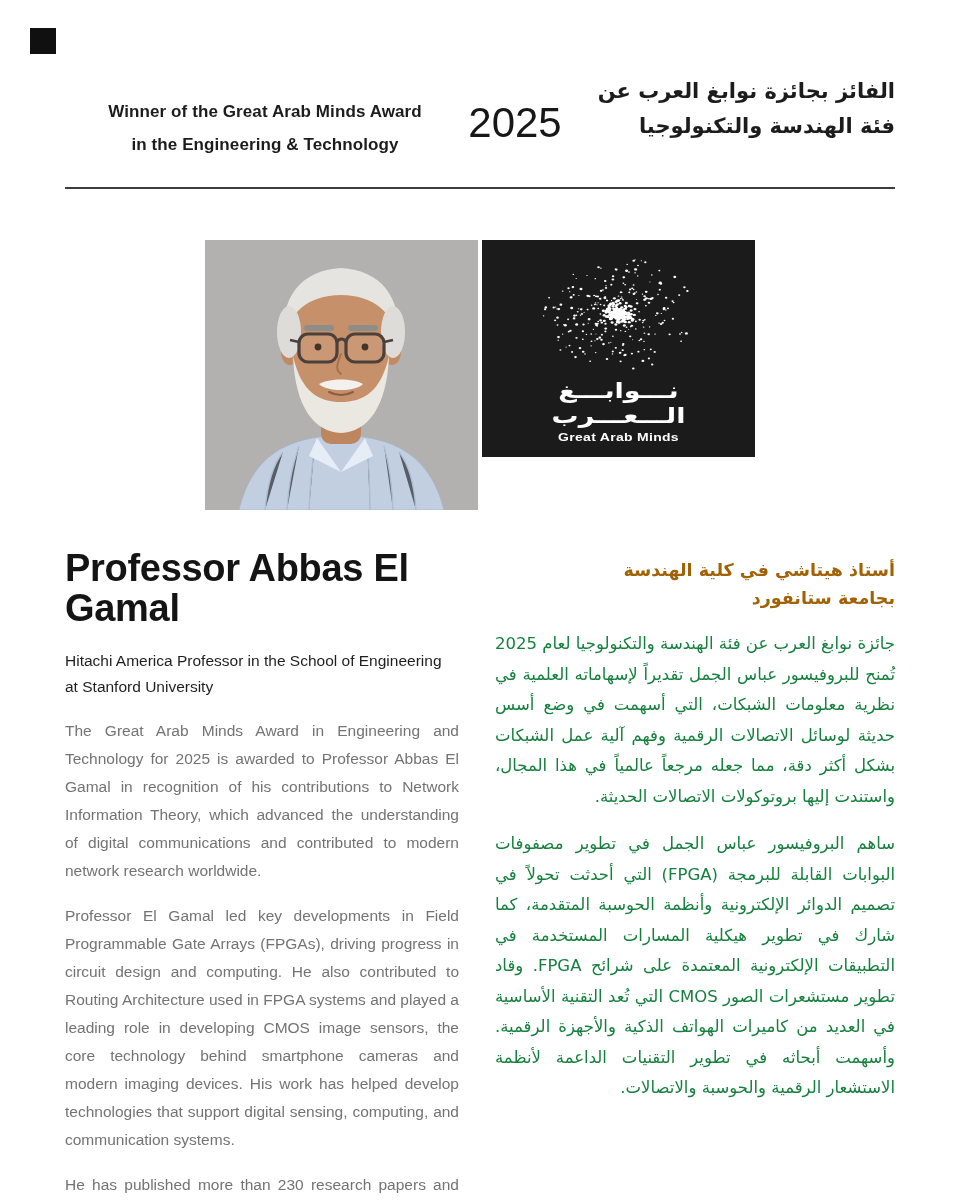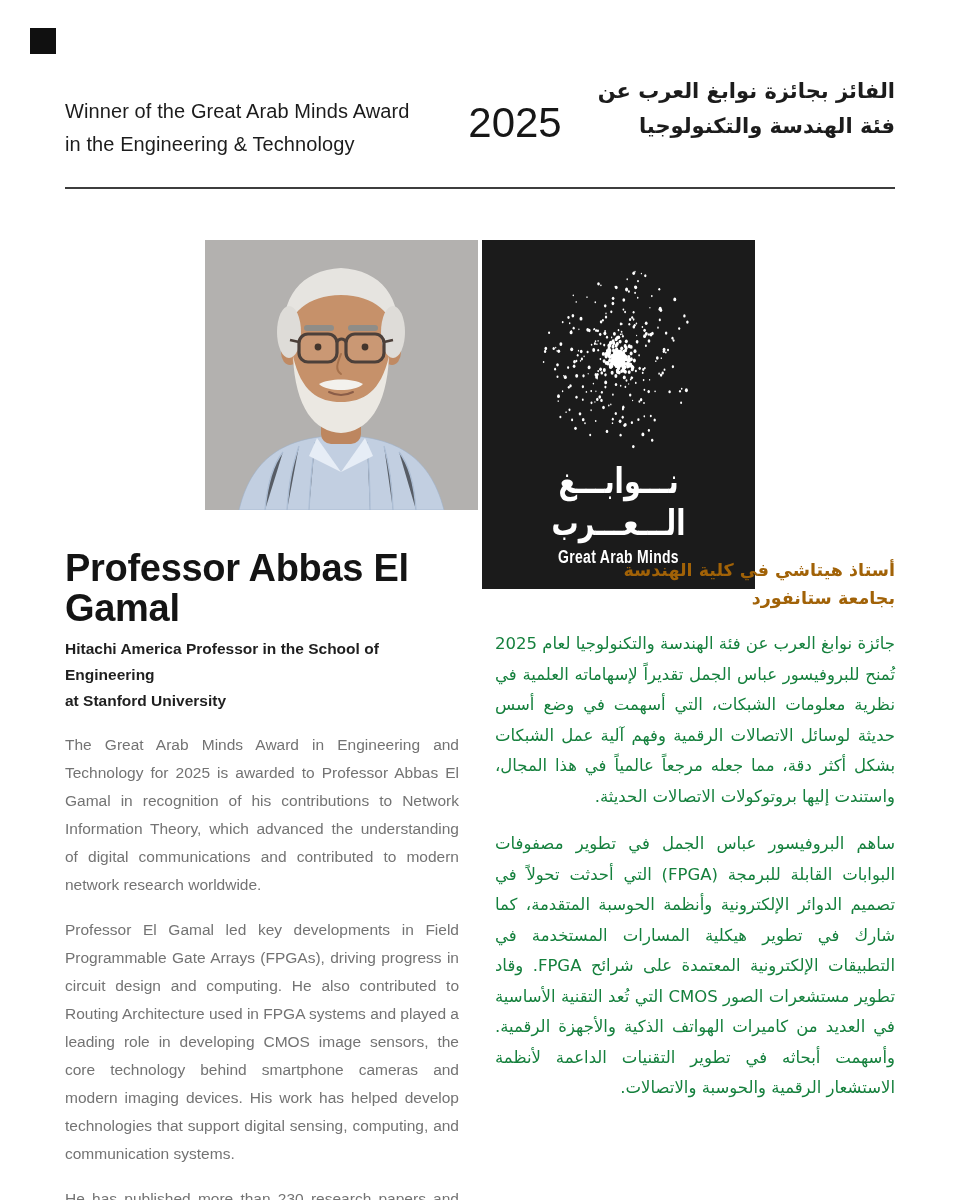--- a/index.html
+++ b/index.html
@@ -4,45 +4,45 @@
 <style>
   html,body{margin:0;padding:0;background:#ffffff;}
   .page{
     position:relative;width:960px;height:1200px;background:#ffffff;overflow:hidden;
     font-family:"Liberation Sans",sans-serif;color:#222;
   }
   .corner-mark{position:absolute;left:30px;top:28px;width:26px;height:26px;background:#101010;}
   
   .title-en{
     position:absolute;left:65px;top:95px;width:400px;
-    font-size:20px;line-height:33px;font-weight:normal;color:#1c1c1c;letter-spacing:.1px;
+    font-size:17px;line-height:33px;font-weight:bold;color:#1c1c1c;letter-spacing:.1px;text-align:center;
   }
   .year{
     position:absolute;left:453px;top:98px;width:124px;text-align:center;
     font-size:42px;line-height:50px;font-weight:normal;color:#171717;
   }
   .title-ar{
     position:absolute;right:65px;top:74px;width:340px;direction:rtl;text-align:right;
     font-family:"DejaVu Sans",sans-serif;font-size:21px;line-height:35px;font-weight:bold;color:#1c1c1c;
   }
   .divider{position:absolute;left:65px;top:187px;width:830px;border-top:2px solid #3d3d3d;}
   
   .photo{position:absolute;left:205px;top:240px;width:273px;height:270px;overflow:hidden;}
   .photo svg{display:block;width:100%;height:100%;}
-  .logo-tile{position:absolute;left:482px;top:240px;width:273px;height:349px;background:#15803d;}
+  .logo-tile{position:absolute;left:482px;top:240px;width:273px;height:217px;background:#15803d;}
   .logo-tile svg{display:block;width:100%;height:100%;}
   .logo-ar{font-family:"DejaVu Sans",sans-serif;font-weight:bold;}
   
   .col-en{position:absolute;left:65px;top:548px;width:394px;}
   .col-ar{
     position:absolute;left:495px;top:542px;width:400px;direction:rtl;text-align:right;
     font-family:"DejaVu Sans",sans-serif;
   }
   .name-en{margin:0;font-size:38px;line-height:40px;font-weight:bold;color:#141414;letter-spacing:-.3px;}
-  .role-en{margin:8px 0 0 0;font-size:15.5px;line-height:26px;font-weight:bold;color:#1f1f1f;}
+  .role-en{margin:20px 0 0 0;font-size:15.5px;line-height:26px;font-weight:normal;color:#1f1f1f;}
   .col-en p.body{
     margin:17px 0 0 0;font-size:15.5px;line-height:28px;color:#737373;
     text-align:justify;text-justify:inter-word;
   }
   .name-ar{margin:0;font-size:33px;line-height:46px;font-weight:bold;color:#141414;}
   .role-ar{margin:14px 0 0 0;font-size:17.5px;line-height:28px;font-weight:bold;color:#a16207;text-align:right;}
   .col-ar p.body{
     margin:17px 0 0 0;font-size:16.5px;line-height:30.5px;color:#15803d;
     text-align:justify;
   }

